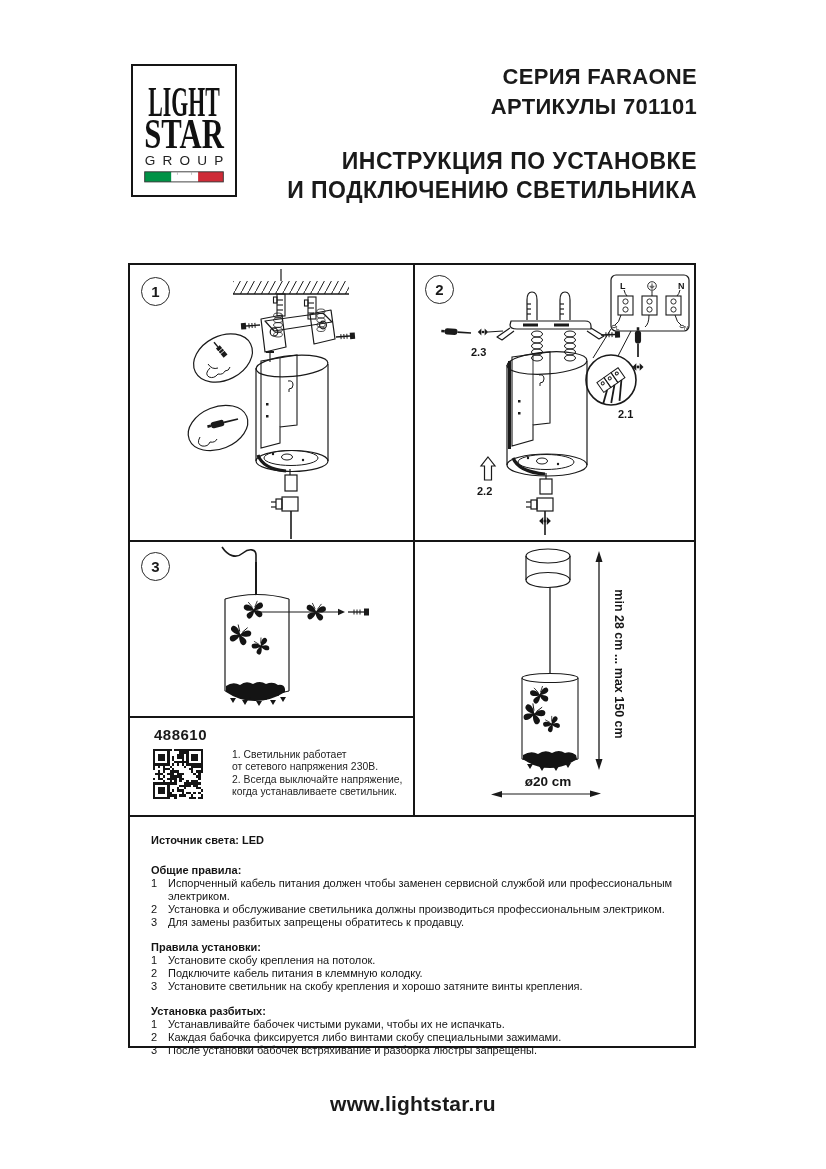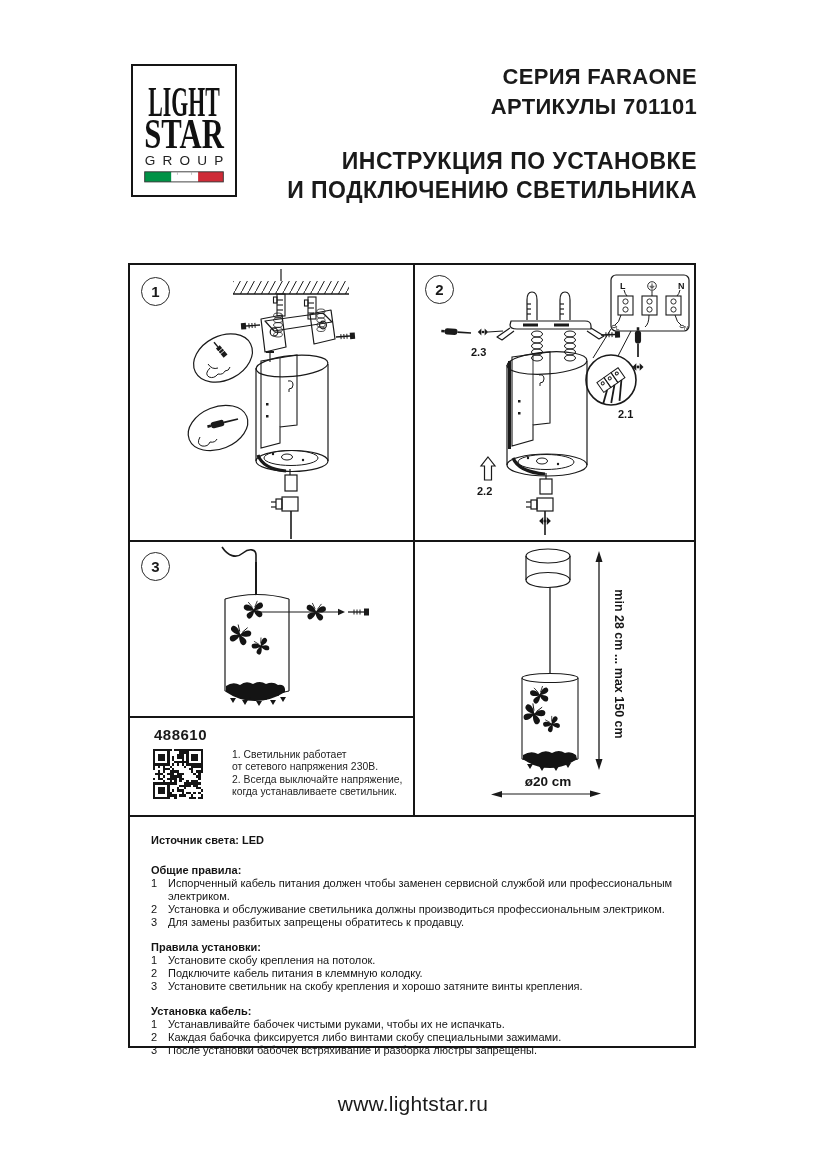--- a/index.html
+++ b/index.html
@@ -46,21 +46,21 @@
   
   .instr-text{padding:17px 18px 0 21px;font-size:11px;line-height:13px;color:#141414;}
   .ls-line{font-weight:bold;margin-bottom:17px;}
   .sec{margin-bottom:12px;}
   .sec-title{font-weight:bold;}
   .row{display:flex;}
   .row .n{width:17px;flex:0 0 17px;}
   .row .t{flex:1;}
 
   .footer{position:absolute;left:0;right:0;top:1092px;text-align:center;
-          font-size:21px;font-weight:normal;letter-spacing:.2px;}
+          font-size:21px;font-weight:bold;letter-spacing:.2px;}
 </style>
 </head>
 <body>
 
 <svg width="0" height="0" style="position:absolute" xmlns="http://www.w3.org/2000/svg" xmlns:xlink="http://www.w3.org/1999/xlink" aria-hidden="true">
   <defs>
     <pattern id="hatch" width="7" height="13" patternUnits="userSpaceOnUse">
       <line x1="0" y1="13" x2="7" y2="0" stroke="#1a1a1a" stroke-width="1"></line>
     </pattern>
     <g id="bfly">
@@ -688,21 +688,21 @@
               <span class="n">2</span>
               <span class="t">Подключите кабель питания в клеммную колодку.</span>
             </div>
           <div class="row">
               <span class="n">3</span>
               <span class="t">Установите светильник на скобу крепления и хорошо затяните винты крепления.</span>
             </div>
         </div>
 
         <div class="sec">
-          <div class="sec-title">Установка кабель:</div>
+          <div class="sec-title">Установка разбитых:</div>
           <div class="row">
               <span class="n">1</span>
               <span class="t">Устанавливайте бабочек чистыми руками, чтобы их не испачкать.</span>
             </div>
           <div class="row">
               <span class="n">2</span>
               <span class="t">Каждая бабочка фиксируется либо винтами скобу специальными зажимами.</span>
             </div>
           <div class="row">
               <span class="n">3</span>

